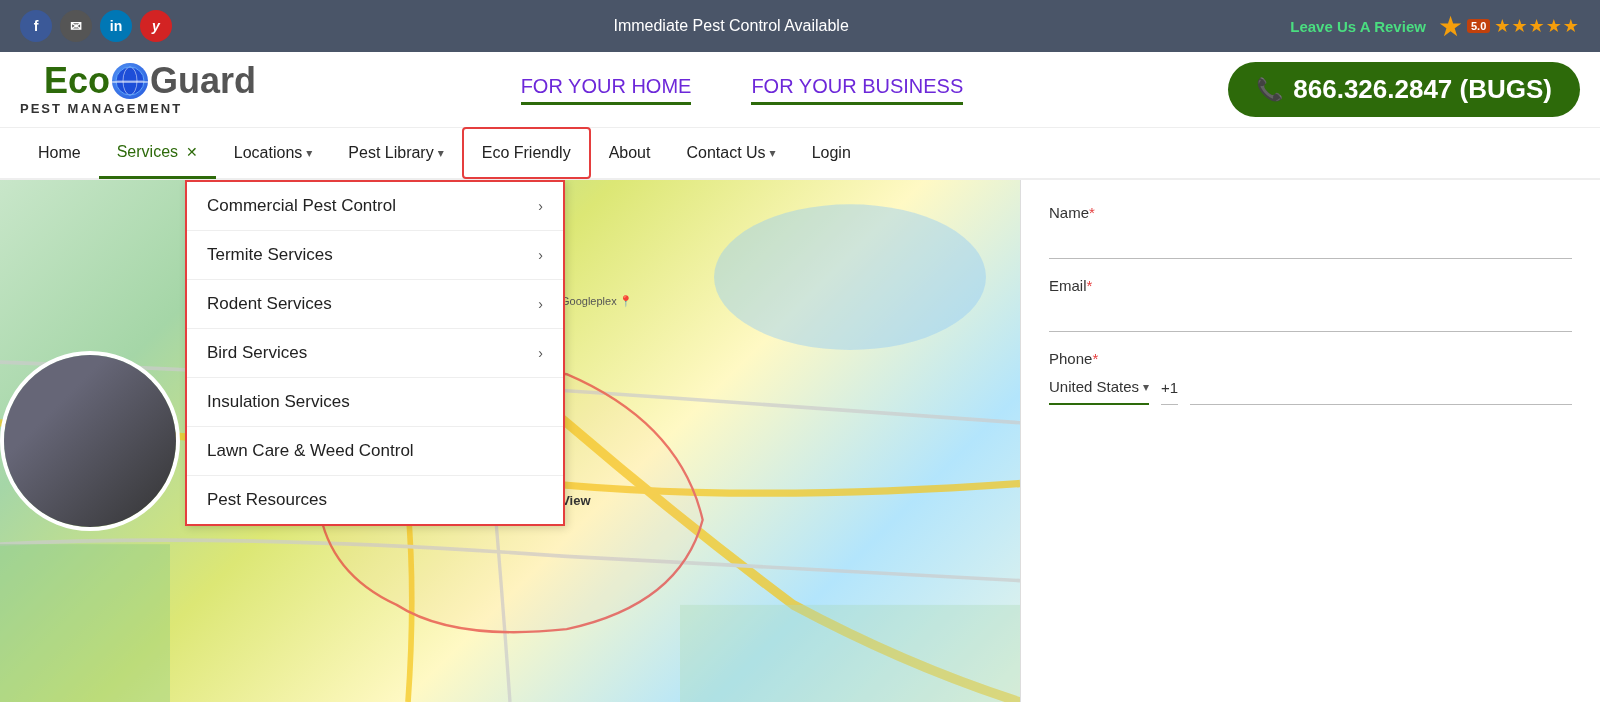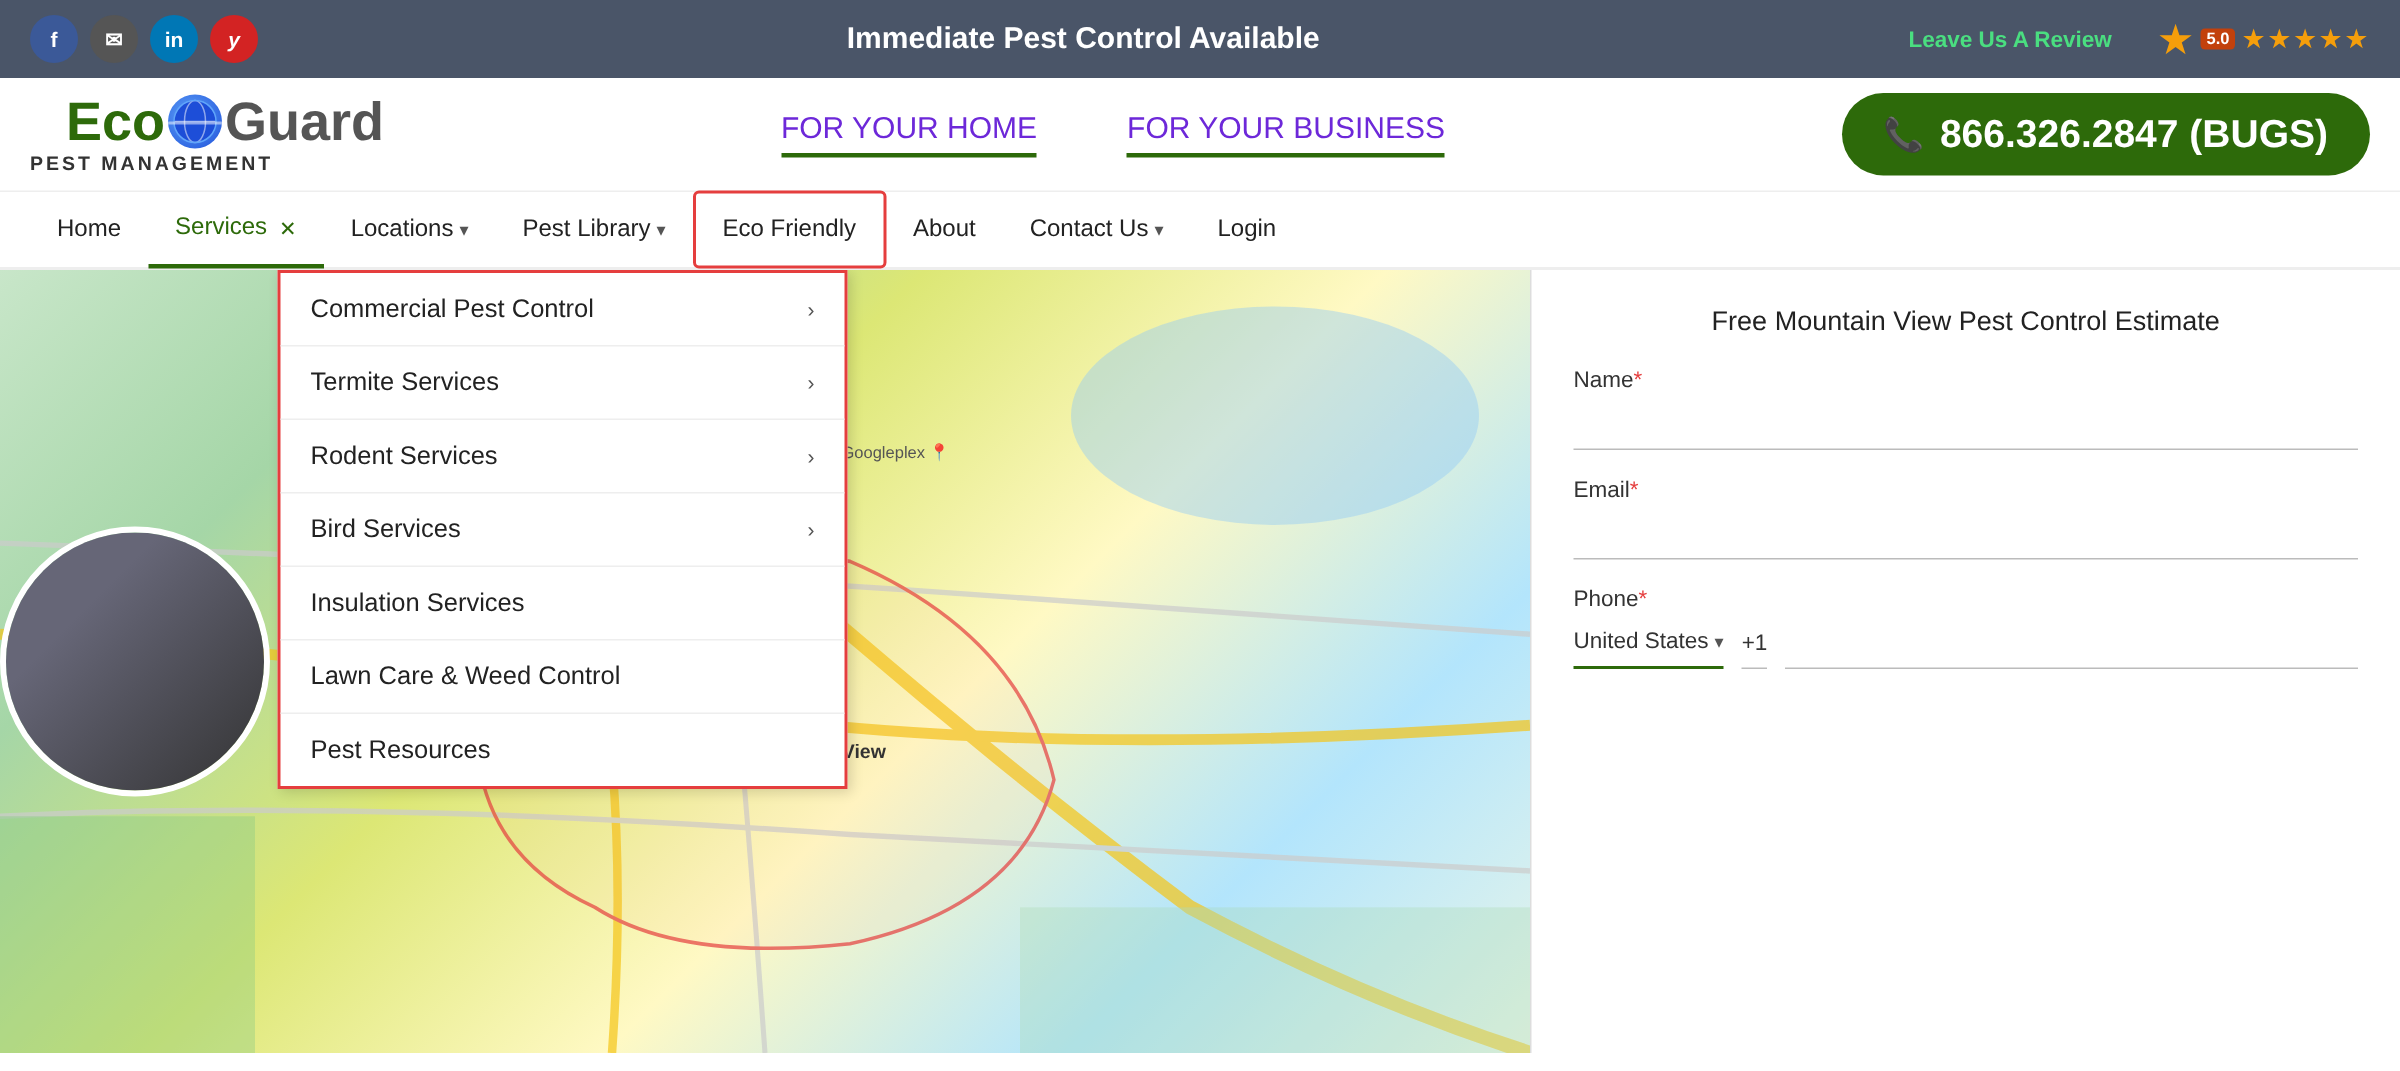--- a/index.html
+++ b/index.html
@@ -17,22 +17,22 @@
     .top-bar-left { display: flex; align-items: center; gap: 8px; }
     .social-icon {
       width: 32px; height: 32px; border-radius: 50%;
       display: flex; align-items: center; justify-content: center;
       font-weight: bold; font-size: 14px; color: #fff; cursor: pointer;
     }
     .social-fb { background: #3b5998; }
     .social-email { background: #555; }
     .social-li { background: #0077b5; }
     .social-yelp { background: #d32323; }
-    .top-bar-center { color: #fff; font-weight: bold; font-size: 20px; }
-    .top-bar-right { display: flex; align-items: center; gap: 30px; text-align: center; }
+    .top-bar-center { color: #fff; font-weight: normal; font-size: 16px; }
+    .top-bar-right { display: flex; align-items: center; gap: 12px; text-align: center; }
     .leave-review { color: #4ade80; font-weight: bold; font-size: 15px; cursor: pointer; }
     .rating-block { display: flex; align-items: center; gap: 4px; }
     .star-big { font-size: 28px; color: #f59e0b; }
     .rating-number { background: #c2410c; color: #fff; font-weight: bold; font-size: 11px; border-radius: 3px; padding: 1px 4px; }
     .stars-small { color: #f59e0b; font-size: 18px; letter-spacing: 1px; }
 
     
     .header {
       background: #fff;
       padding: 10px 20px;
@@ -355,21 +355,20 @@
       <div class="dropdown-item">
         <span>Lawn Care &amp; Weed Control</span>
       </div>
       <div class="dropdown-item">
         <span>Pest Resources</span>
       </div>
     </div>
   </div>
 
   <div class="form-panel">
-    <div class="form-title">Free Mountain View Pest Control Estimate</div>
 
     <label class="form-label">
       <span>Name</span><span class="required">*</span>
     </label>
     <input class="form-input" type="text" style="">
 
     <label class="form-label">
       <span>Email</span><span class="required">*</span>
     </label>
     <input class="form-input" type="email" style="">

